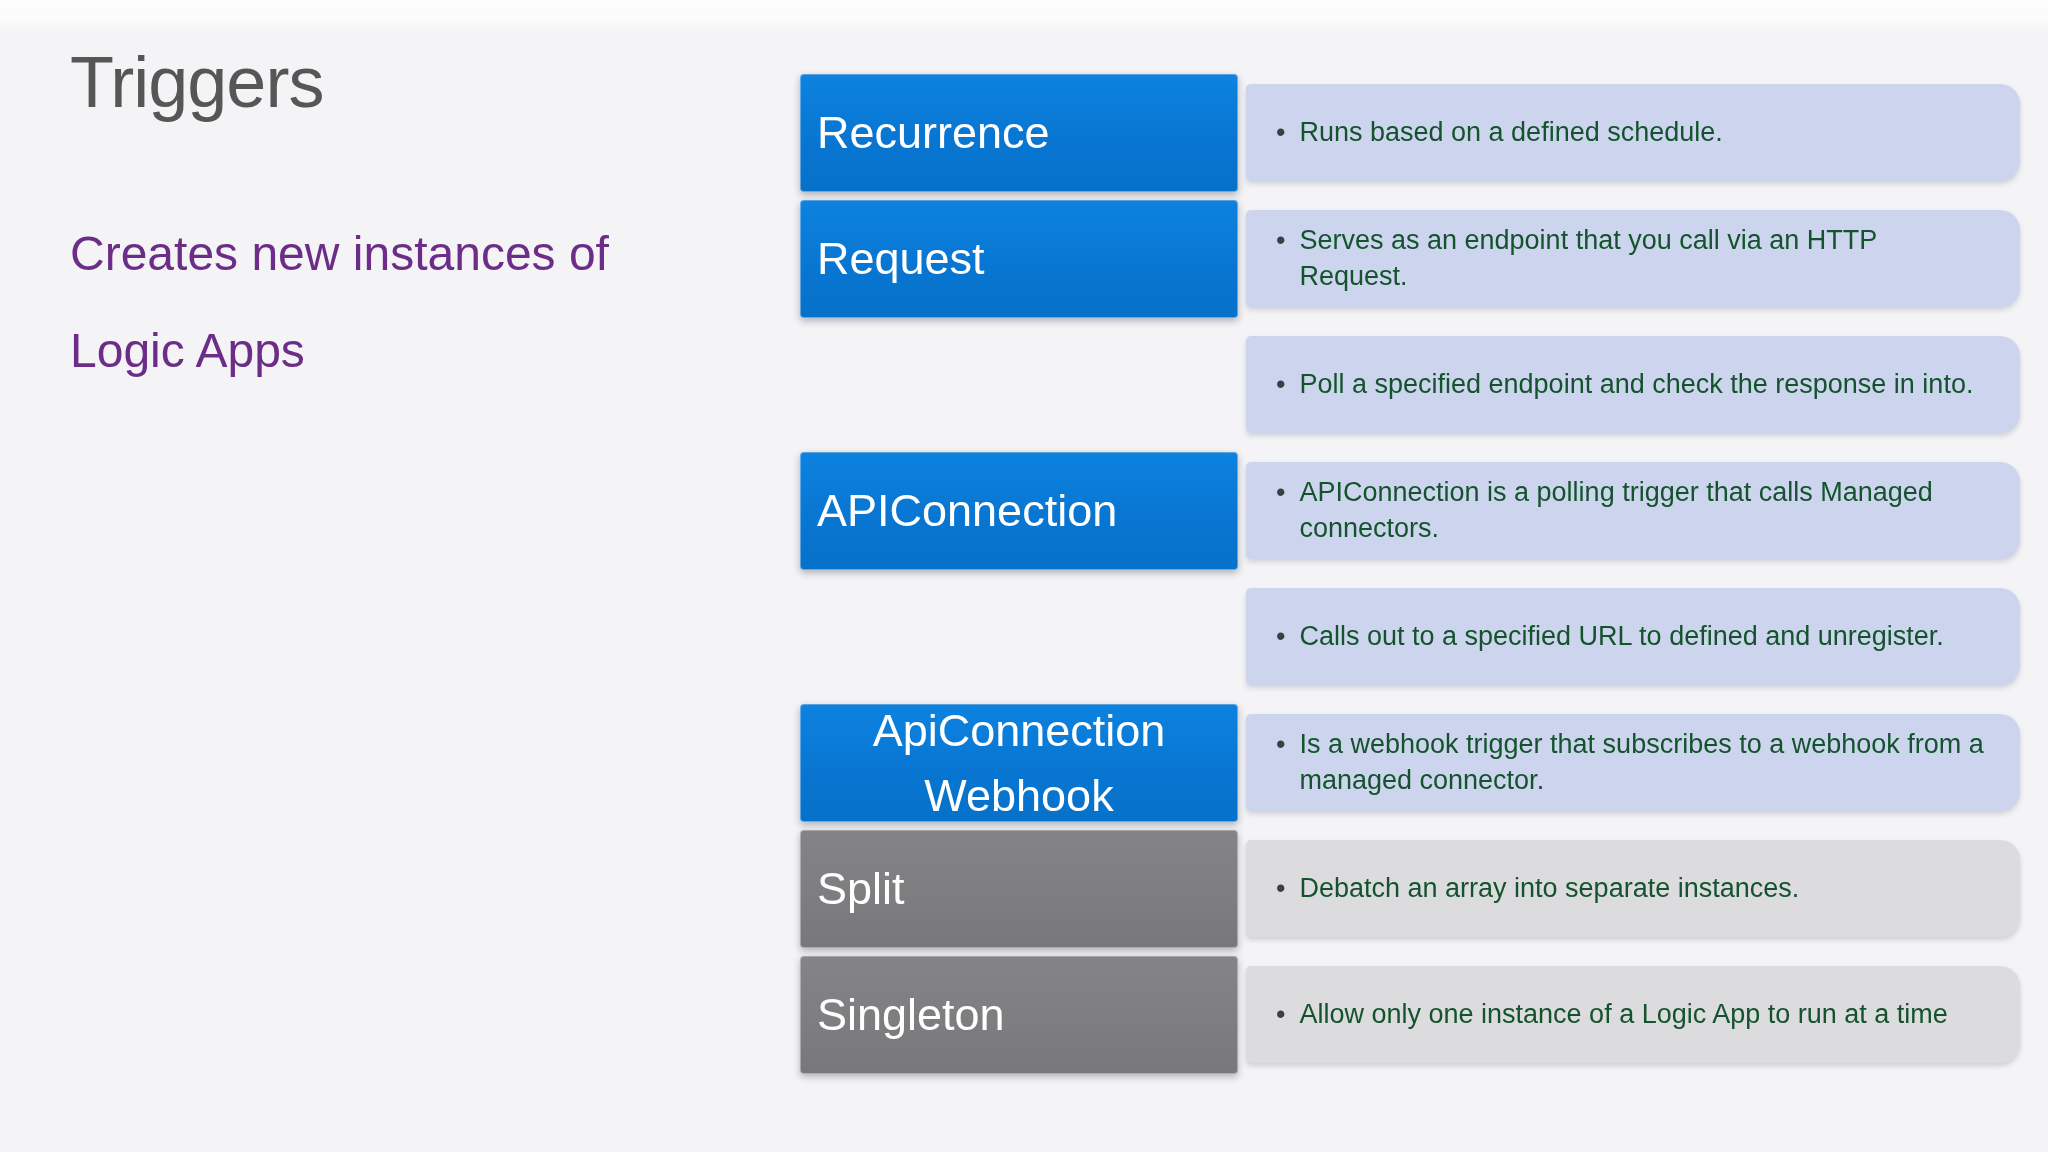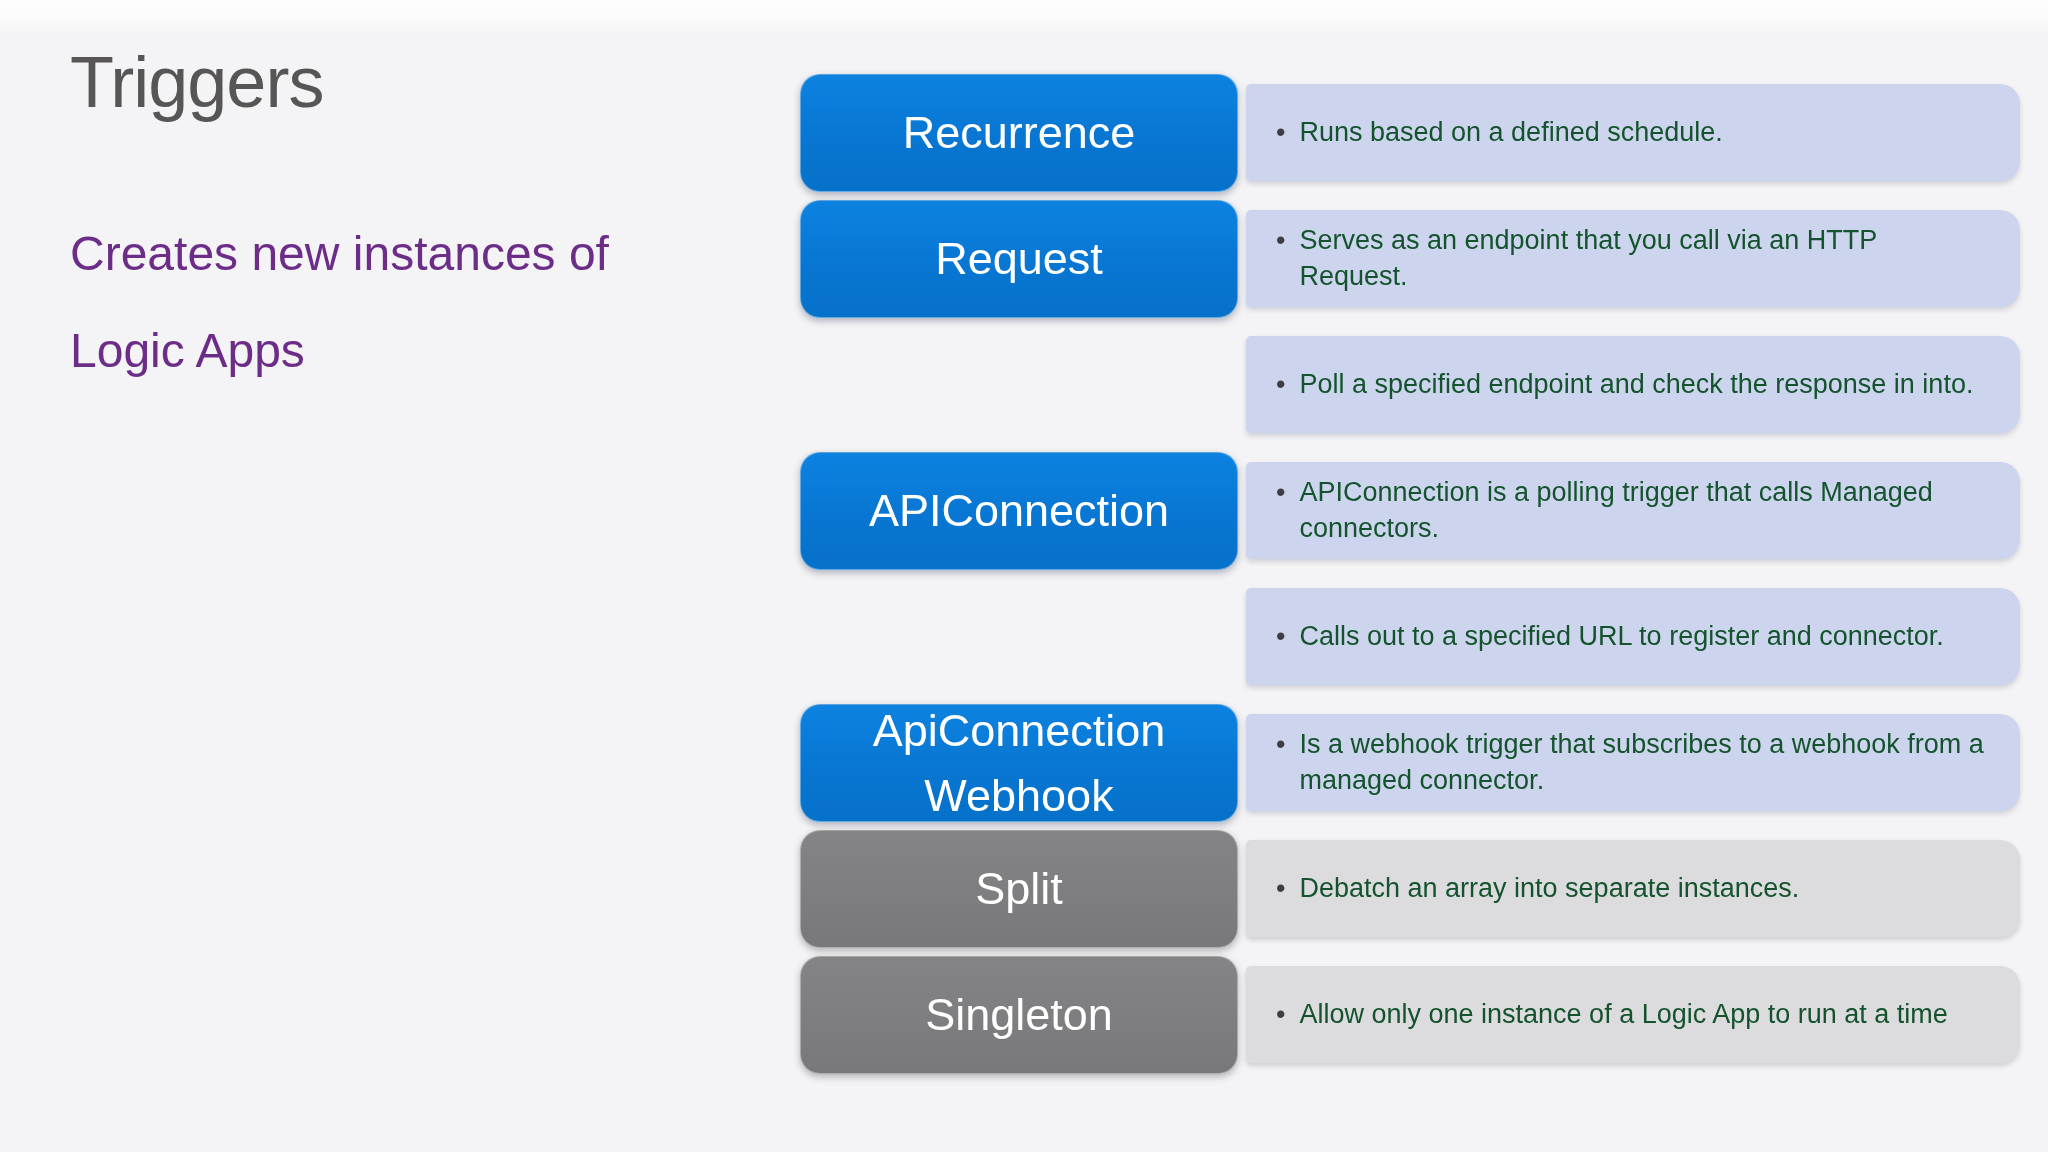--- a/index.html
+++ b/index.html
@@ -46,26 +46,25 @@
     position: relative;
     height: 118px;
     margin-bottom: 8px;
   }
   .trigger-box {
     position: absolute;
     left: 0;
     top: 0;
     width: 438px;
     height: 118px;
-    border-radius: 20px;
+    border-radius: 4px;
     box-sizing: border-box;
     padding: 0 16px;
     display: flex;
     align-items: center;
-    justify-content: center;
     text-align: center;
     color: #ffffff;
     font-size: 45px;
     font-weight: 400;
     line-height: 1.45;
     z-index: 2;
   }
   .trigger-box[data-style="blue"] {
     background: linear-gradient(180deg, #0d82e0 0%, #0876d2 55%, #0671c9 100%);
     border: 1px solid rgba(255,255,255,0.35);
@@ -171,21 +170,21 @@
       </div>
       <div class="trigger-box" data-style="blue">
         <span>APIConnection</span>
       </div>
     </div>
 
     <div class="row">
       <div class="desc-band" data-style="blue">
         <div class="desc-inner">
           <span class="bullet">•</span>
-          <span class="desc-text one-line">Calls out to a specified URL to register and connector.</span>
+          <span class="desc-text one-line">Calls out to a specified URL to defined and unregister.</span>
         </div>
       </div>
     </div>
 
     <div class="row">
       <div class="desc-band" data-style="blue">
         <div class="desc-inner">
           <span class="bullet">•</span>
           <span class="desc-text">Is a webhook trigger that subscribes to a webhook from a managed connector.</span>
         </div>

